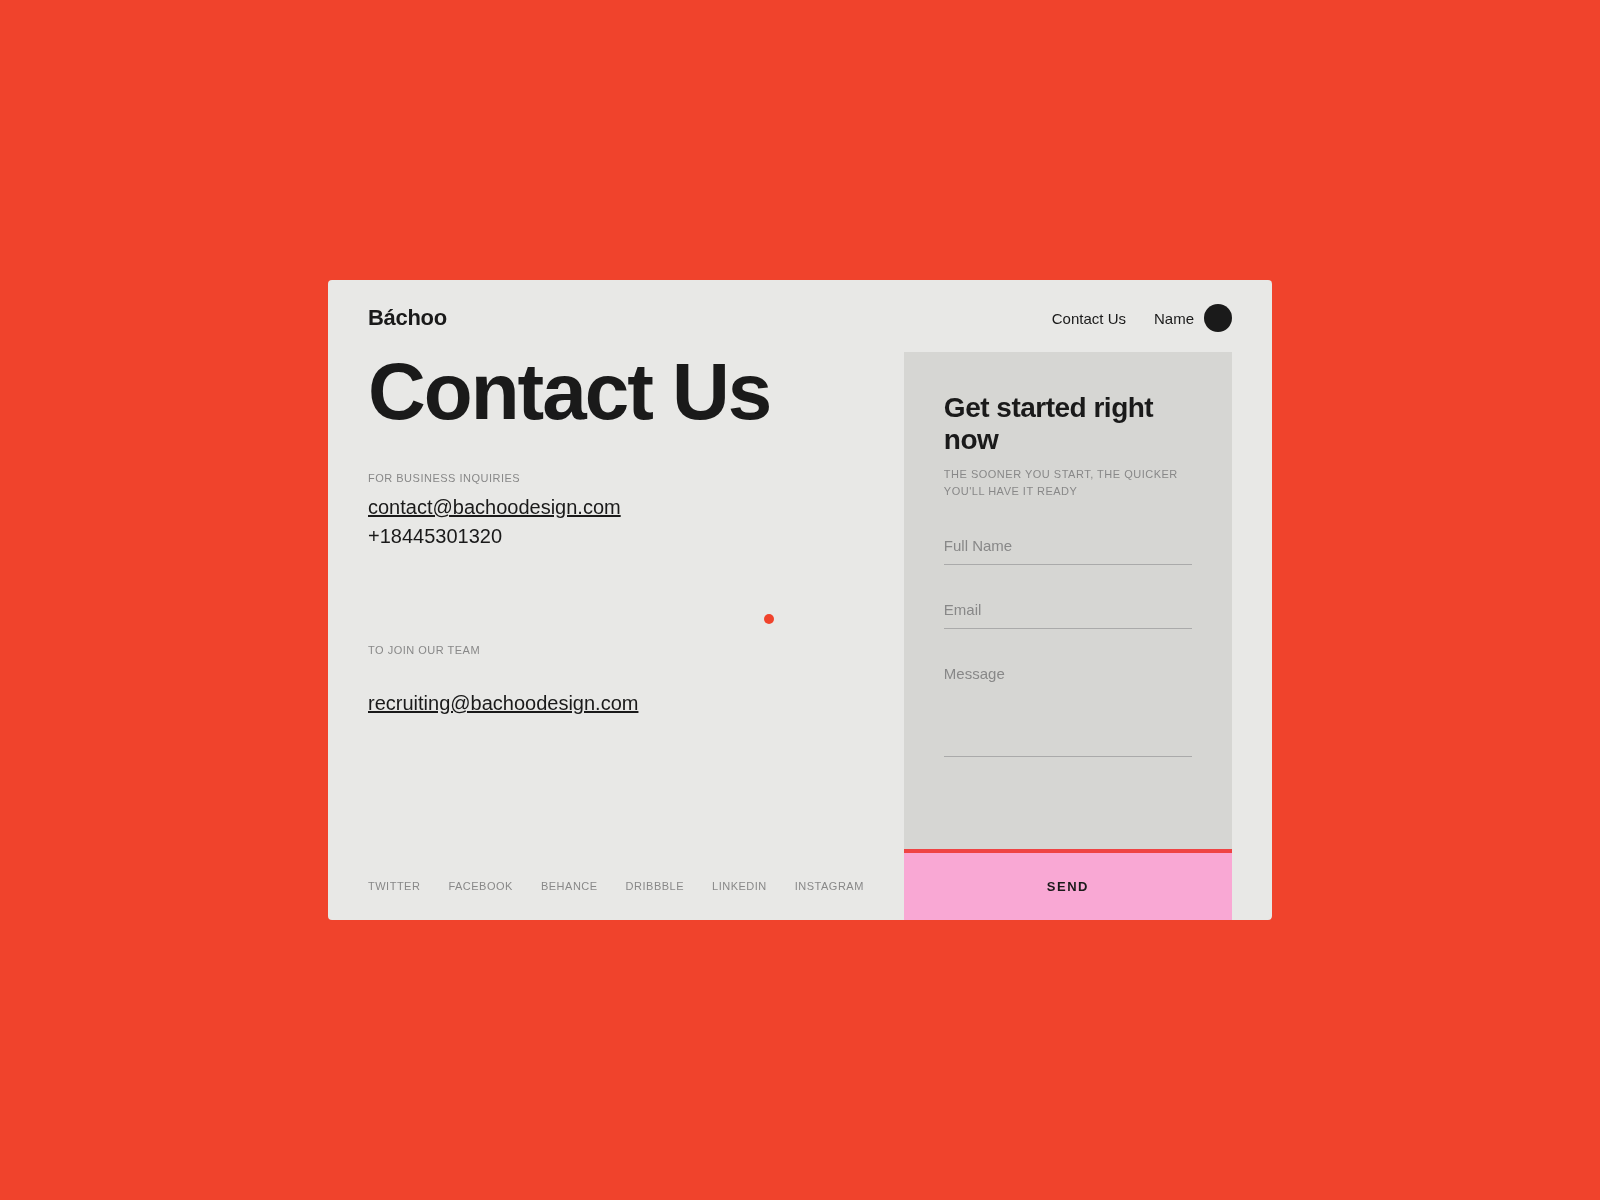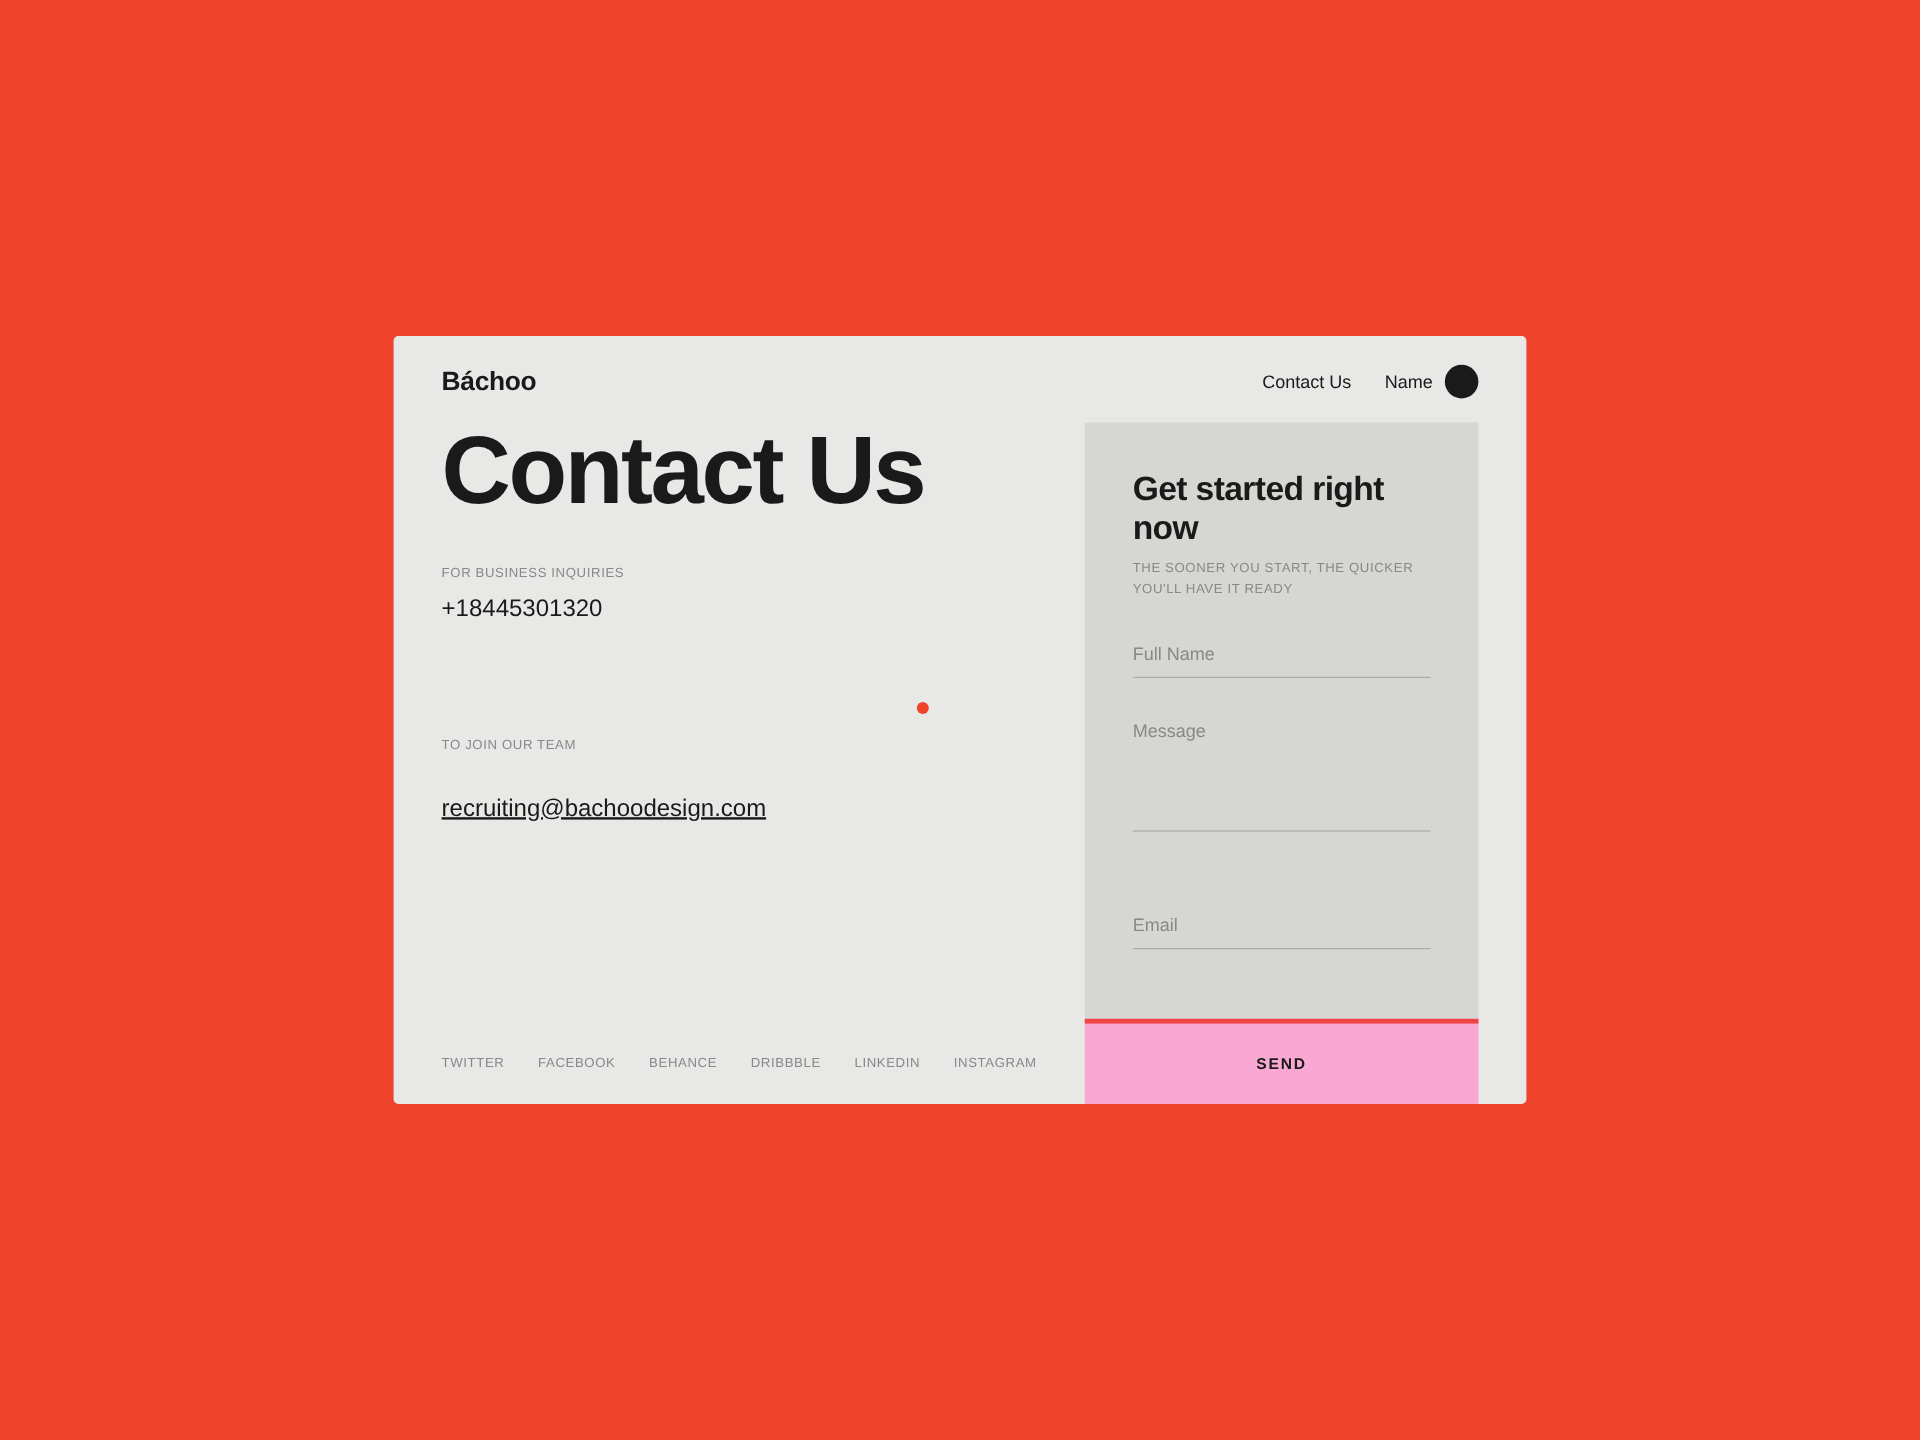--- a/index.html
+++ b/index.html
@@ -288,20 +288,21 @@
 
   <div class="main-content">
 
     <div class="left-column">
       <h1 class="page-title">Contact Us</h1>
 
       <div class="left-mid">
 
         <div class="contact-section">
           <div class="section-label">FOR BUSINESS INQUIRIES</div>
+          <a class="contact-email">contact@bachoodesign.com</a>
           <span class="contact-phone">+18445301320</span>
         </div>
 
         <div class="spacer-with-dot">
           <div class="red-dot"></div>
         </div>
 
         <div class="recruiting-section">
           <div class="section-label">TO JOIN OUR TEAM</div>
           <a class="recruiting-email">recruiting@bachoodesign.com</a>
@@ -320,26 +321,26 @@
 
     <div class="right-column">
       <div class="form-inner">
         <h2 class="form-title">Get started right now</h2>
         <p class="form-subtitle">THE SOONER YOU START, THE QUICKER YOU'LL HAVE IT READY</p>
 
         <div class="form-field">
           <input type="text" class="form-input" placeholder="Full Name" style="">
         </div>
 
+        <div class="form-field">
+          <input type="email" class="form-input" placeholder="Email" style="">
+        </div>
+
         <div class="form-field message-field">
           <textarea class="message-input" placeholder="Message" style=""></textarea>
         </div>
-
-        <div class="form-field">
-          <input type="email" class="form-input" placeholder="Email" style="">
-        </div>
       </div>
 
       <button class="send-button">SEND</button>
     </div>
 
   </div>
 </div>
 
 </body></html>

